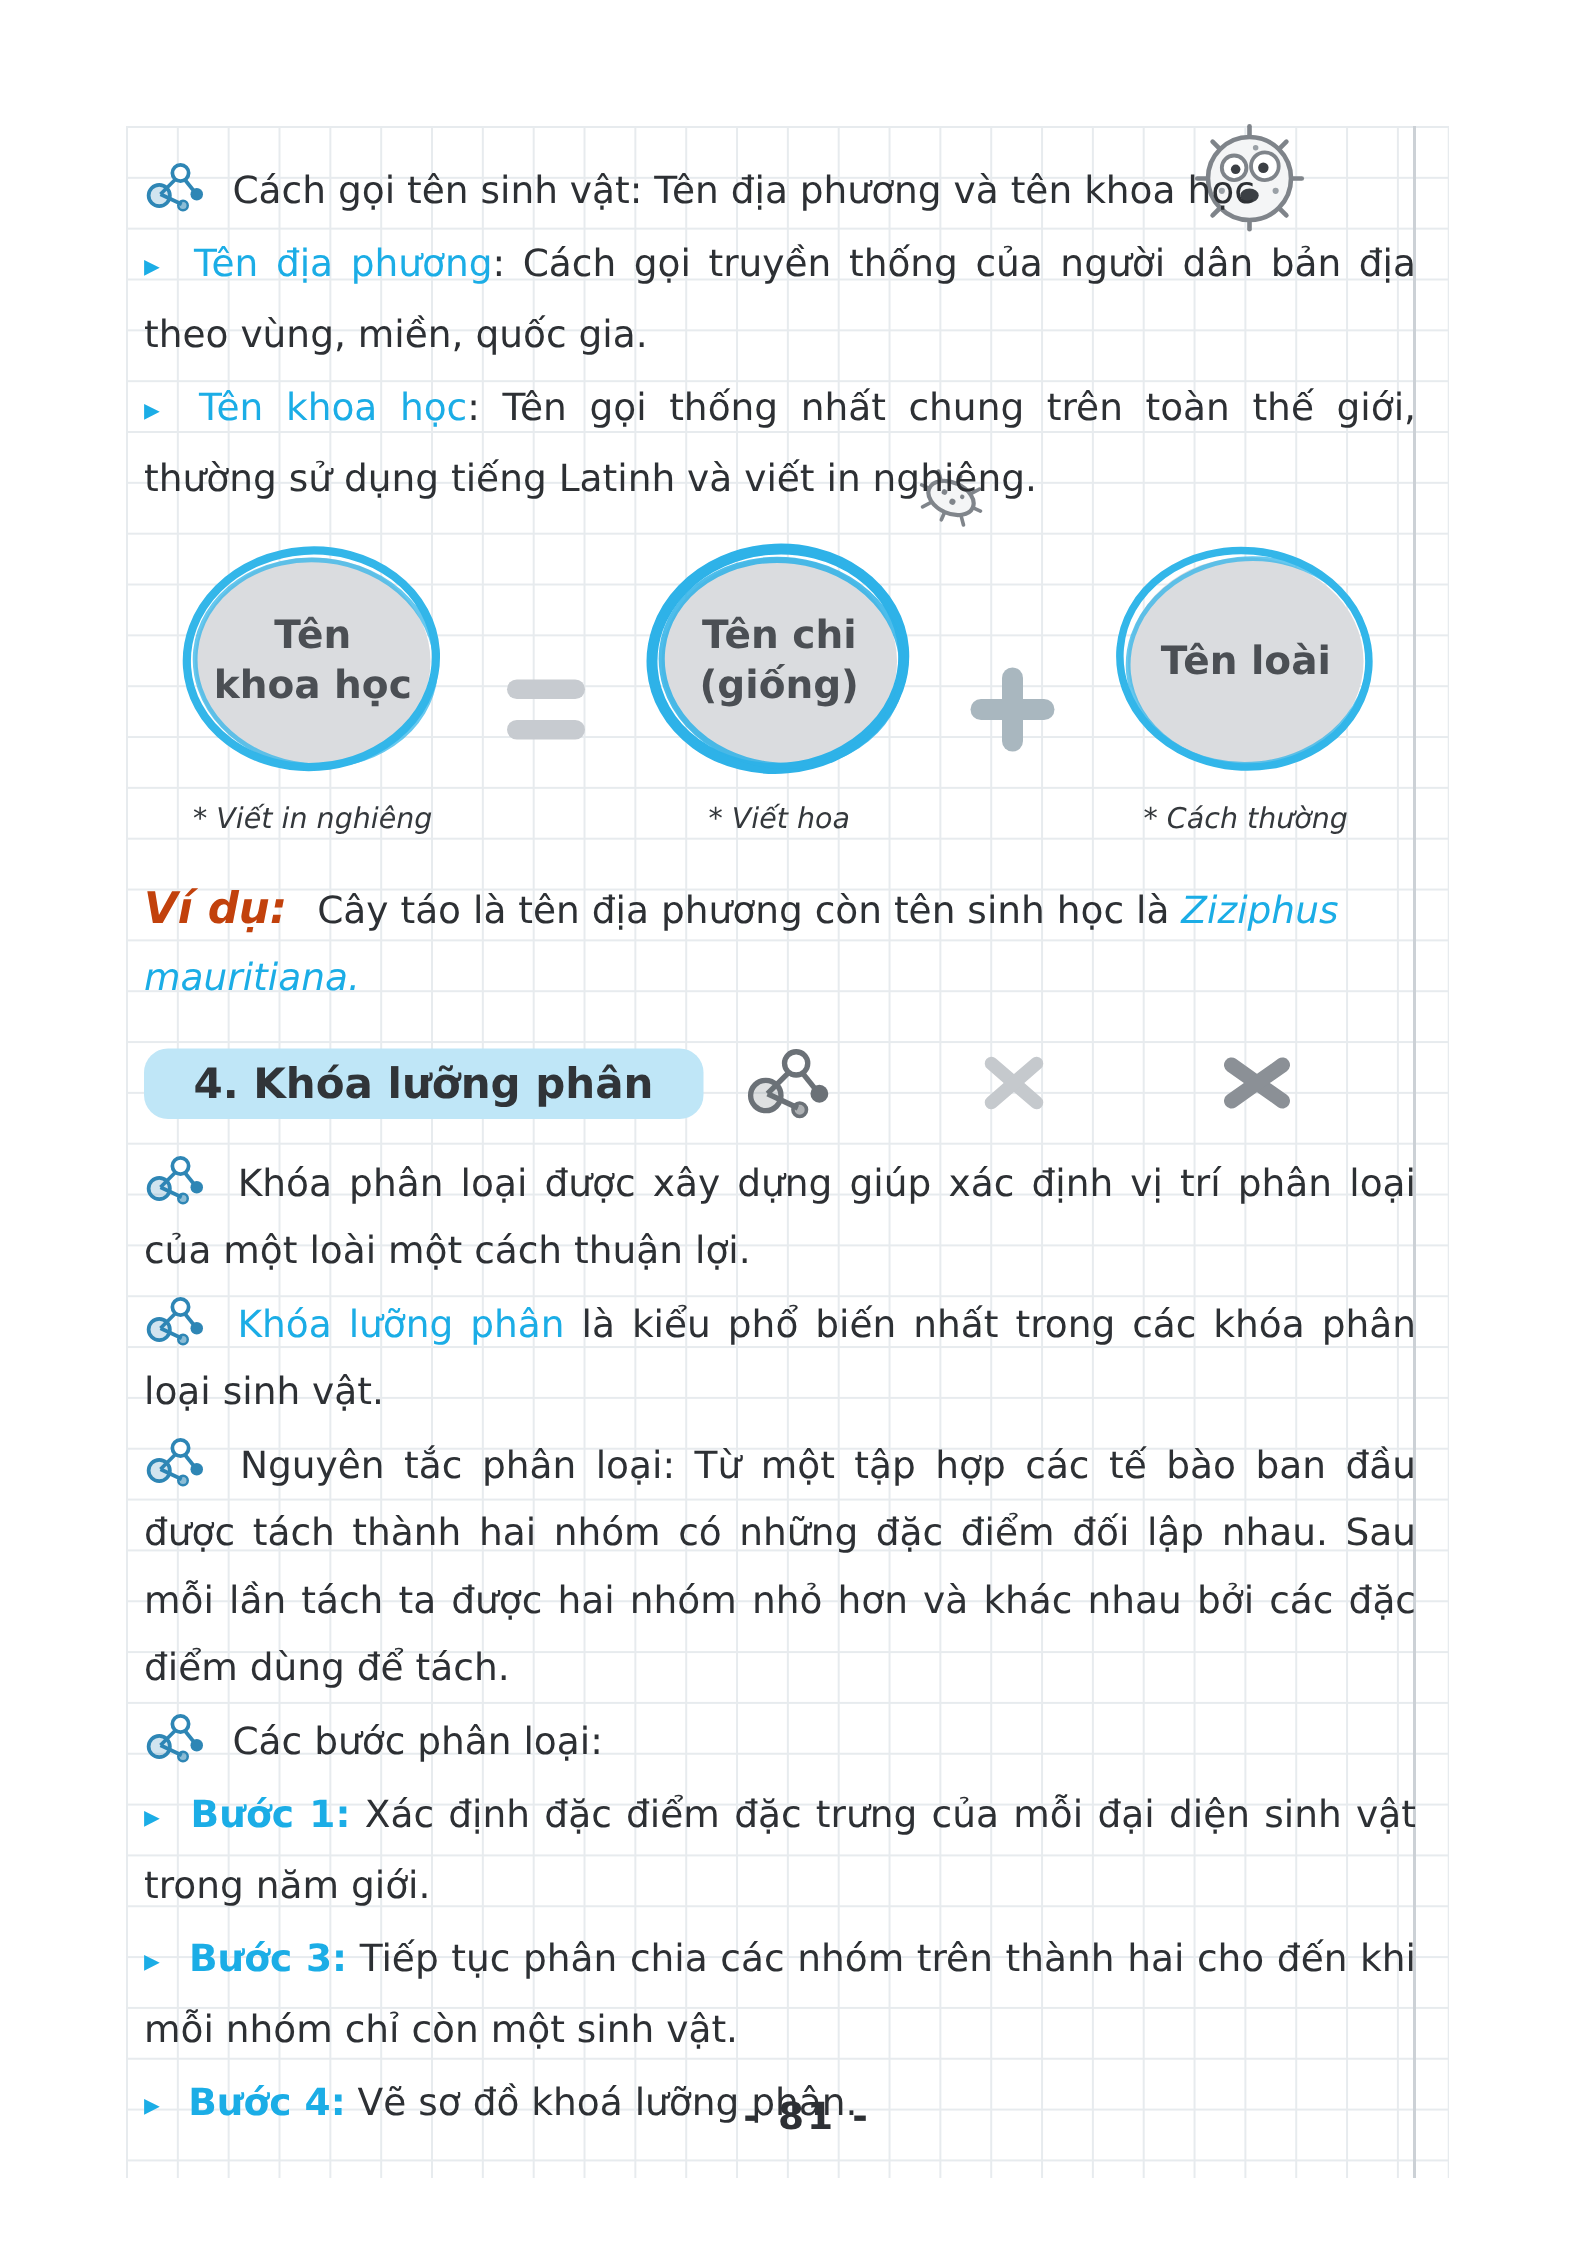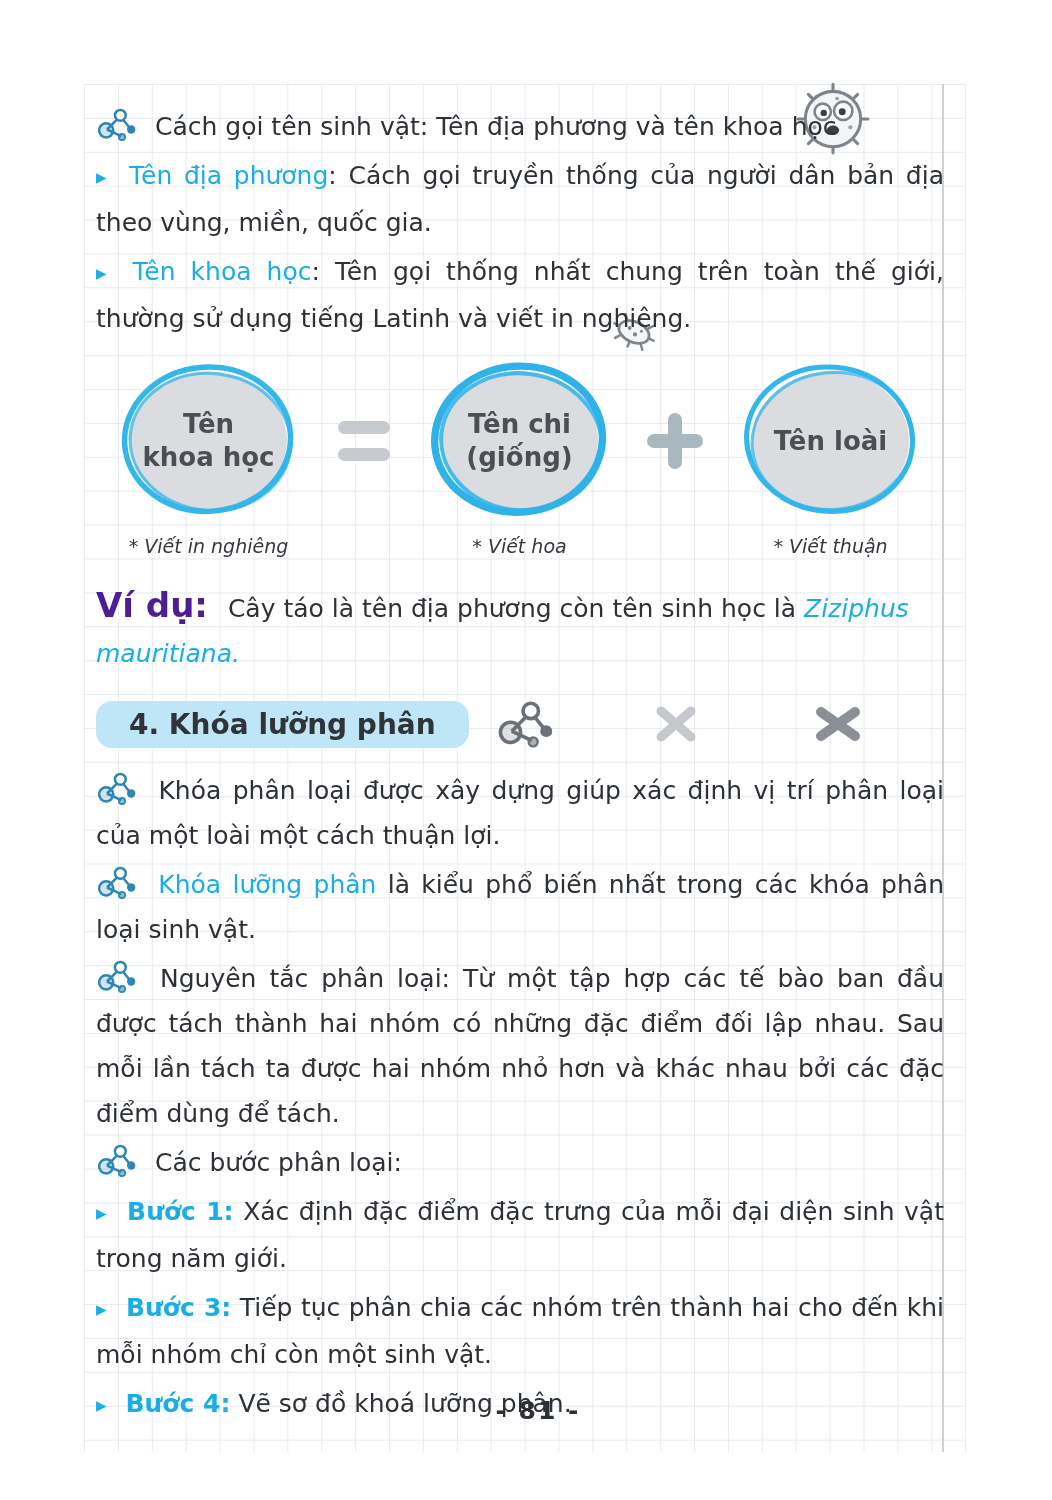--- a/index.html
+++ b/index.html
@@ -24,39 +24,39 @@
   .para:first-child{margin-top:0;}
   .tri{color:#1bade6;font-size:21px;margin-right:11px;}
   .term{color:#1bade6;}
   .step-label{color:#1bade6;font-weight:bold;}
 
   .mol{width:42px;height:35px;vertical-align:-7px;margin-right:9px;}
   .mol-blue{color:#2e86b5;}
   .mol-dark{color:#6b7177;}
 
   
-  .diagram{display:flex;align-items:flex-start;padding-left:10px;margin:16px 0 4px;}
+  .diagram{display:flex;align-items:flex-end;padding-left:10px;margin:16px 0 4px;}
   .circle-group{width:205px;text-align:center;position:relative;}
   .sketch-wrap{position:relative;height:168px;}
   .sketch{width:205px;height:168px;display:block;}
   .circle-label{
     position:absolute;left:0;top:0;right:0;bottom:0;
     display:flex;flex-direction:column;justify-content:center;align-items:center;
     font-weight:bold;font-size:26px;line-height:33px;color:#4b4f54;
   }
   .caption{font-size:19px;font-style:italic;margin-top:10px;color:#34383c;}
   .connector{width:106px;height:168px;display:flex;flex-direction:column;align-items:center;justify-content:center;}
   .eqbar{width:52px;height:13px;border-radius:7px;background:#c7cbd0;margin:7px 0;}
   .plus{position:relative;width:56px;height:56px;}
   .plus::before,.plus::after{content:"";position:absolute;background:#a9b7bf;border-radius:8px;}
   .plus::before{left:21px;top:0;width:14px;height:56px;}
   .plus::after{left:0;top:21px;width:56px;height:14px;}
 
   .example{font-size:25px;line-height:45px;margin:26px 0 4px;}
-  .vi-du{color:#4c1d95;font-weight:bold;font-size:34px;margin-right:12px;}
+  .vi-du{color:#c2410c;font-style:italic;font-weight:bold;font-size:29px;margin-right:12px;}
   .species{color:#1bade6;font-style:italic;}
 
   .heading-row{display:flex;align-items:center;height:72px;margin:12px 0 8px;}
   .heading-pill{
     background:#bfe6f7;border-radius:16px;padding:7px 33px;
     font-size:28px;font-weight:bold;color:#303438;white-space:nowrap;
   }
   .mol-large{width:62px;height:50px;margin-left:26px;}
   .x-light{margin-left:86px;}
   .x-dark{margin-left:112px;}
@@ -205,21 +205,21 @@
             <g fill="none" stroke="#33b6e9" stroke-linecap="round">
               <ellipse cx="104" cy="90" rx="91" ry="79" stroke-width="5.5" transform="rotate(5 104 90)"></ellipse>
               <ellipse cx="107" cy="92" rx="88" ry="75" stroke-width="3.5" transform="rotate(-6 107 92)" opacity="0.75"></ellipse>
             </g>
           </svg>
           <div class="circle-label">
             <span>Tên loài</span>
             <span></span>
           </div>
         </div>
-        <div class="caption">* Viết thuận</div>
+        <div class="caption">* Cách thường</div>
       </div>
 
     </div>
 
     <p class="example">
       <span class="vi-du">Ví dụ:</span>
       <span>Cây táo là tên địa phương còn tên sinh học là </span>
       <span class="species">Ziziphus mauritiana.</span>
     </p>
 

